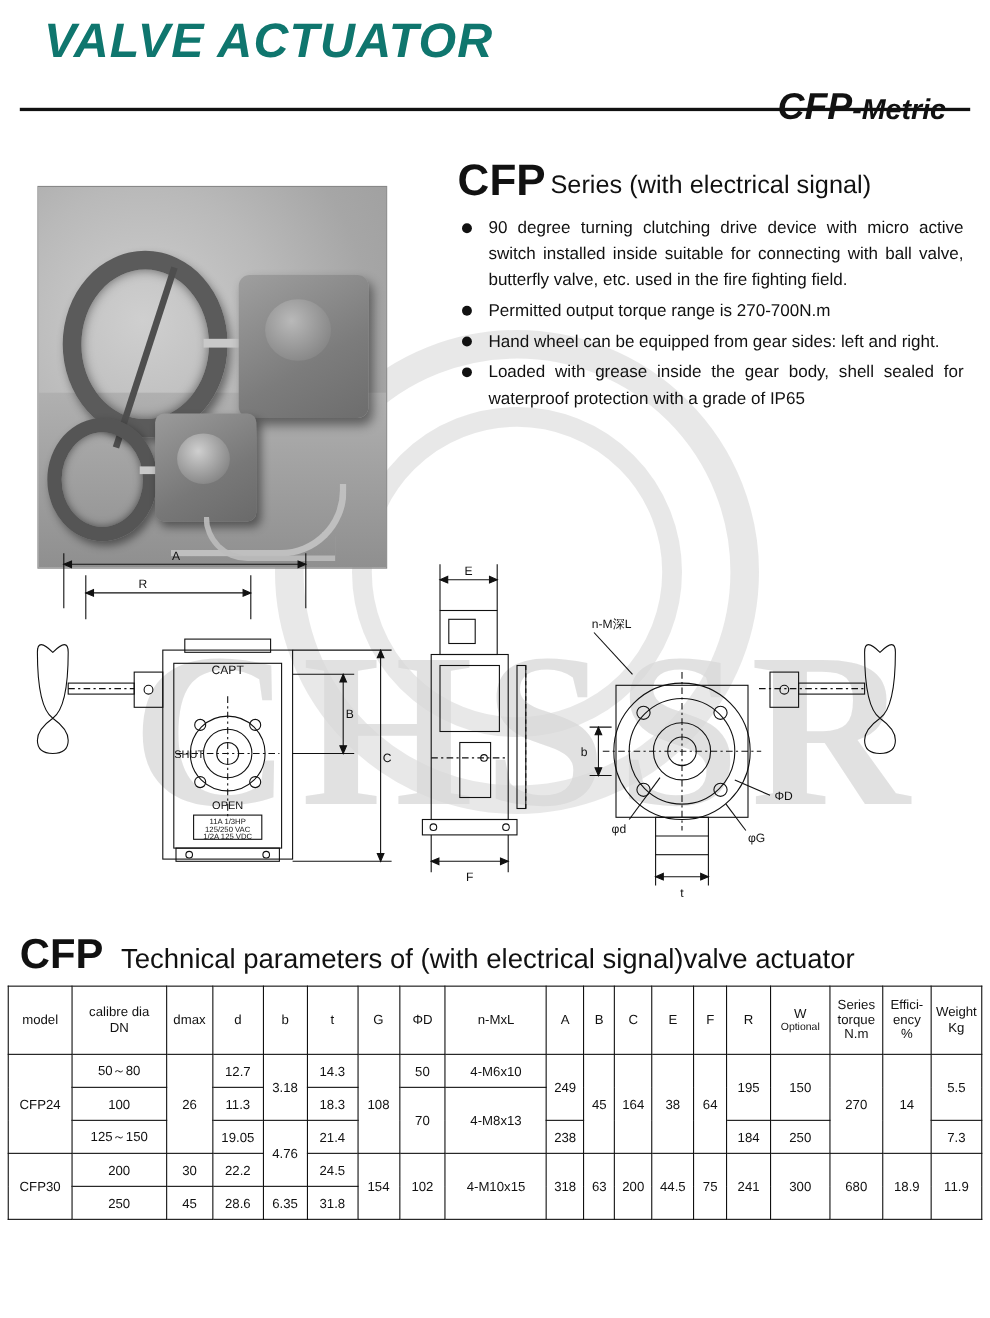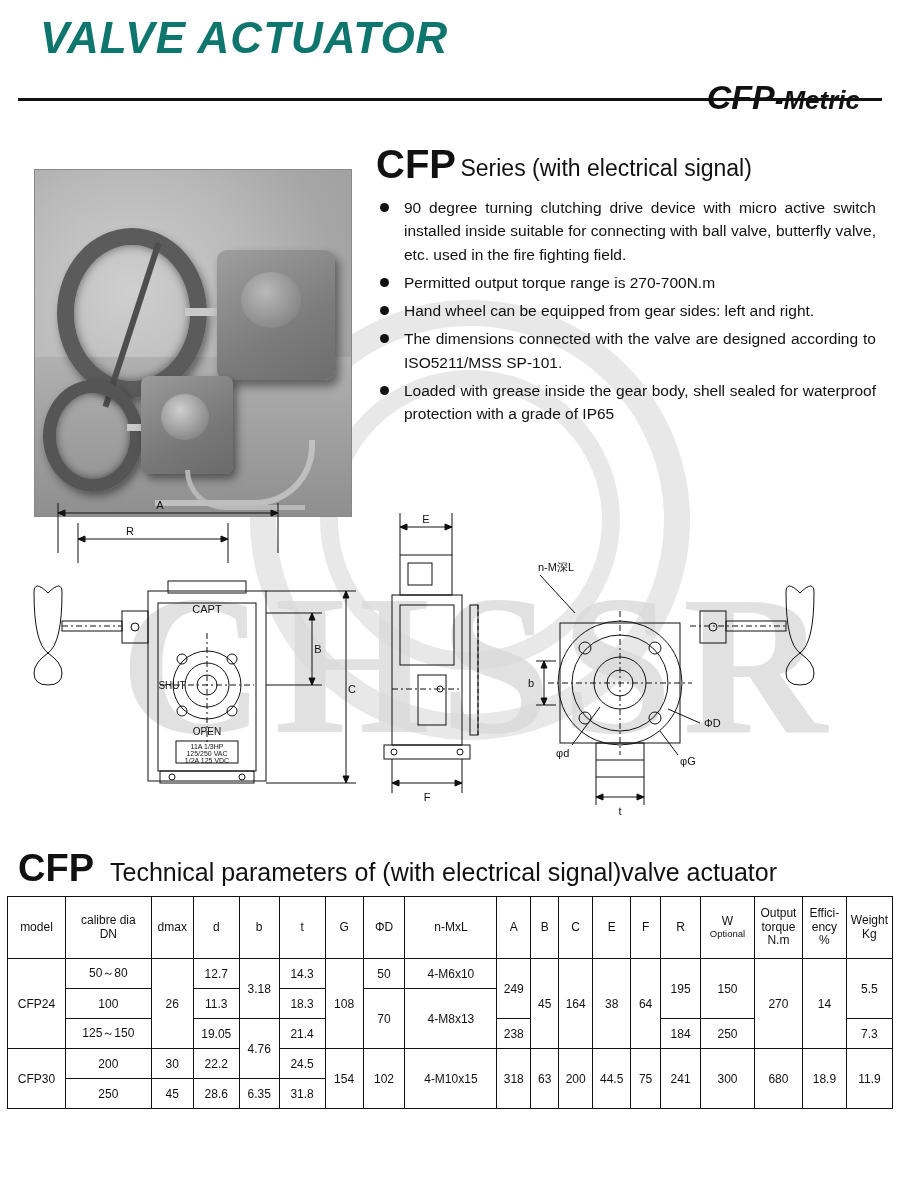--- a/index.html
+++ b/index.html
@@ -148,20 +148,21 @@
     position:absolute; left:150px; bottom:6px; width:120px; height:40px;
     border-bottom:5px solid #bdbdbd; border-left:5px solid #bdbdbd;
     border-bottom-left-radius:50px;
     opacity:.9;
   }
 
   .intro-text {
     flex:1 1 auto;
     padding-left:24px;
     padding-top:30px;
+    margin-left:40px;
   }
   .intro-head {
     text-align:left;
     line-height:1.18;
   }
   .intro-head .cfp {
     font-size:40px; font-weight:bold; color:#111; vertical-align:-2px;
   }
   .intro-head .series {
     font-size:23px; color:#111;
@@ -265,21 +266,20 @@
 
   <div class="intro-text">
     <div class="intro-head">
       <span class="cfp">CFP</span>
       <span class="series">Series (with electrical signal)</span>
     </div>
     <ul class="features">
       <li>90 degree turning clutching drive device with micro active switch installed inside suitable for connecting with ball valve, butterfly valve, etc. used in the fire fighting field.</li>
       <li>Permitted output torque range is 270-700N.m</li>
       <li>Hand wheel can be equipped from gear sides: left and right.</li>
-      <li>The dimensions connected with the valve are designed according to ISO5211/MSS SP-101.</li>
       <li>Loaded with grease inside the gear body, shell sealed for waterproof protection with a grade of IP65</li>
     </ul>
   </div>
 </div>
 
 <div class="drawings">
 <svg width="900" height="350" viewBox="0 0 900 350">
   <g fill="none" stroke="#111" stroke-width="1" font-family="Liberation Sans, sans-serif" font-size="11">
 
     <line x1="58" y1="10" x2="58" y2="60"></line>
@@ -444,21 +444,21 @@
       <th style="width:28px">B</th>
       <th style="width:34px">C</th>
       <th style="width:38px">E</th>
       <th style="width:30px">F</th>
       <th style="width:40px">R</th>
       <th style="width:54px">
         <div>W</div>
         <div class="opt">Optional</div>
       </th>
       <th style="width:48px">
-        <div>Output</div>
+        <div>Series</div>
         <div>torque</div>
         <div>N.m</div>
       </th>
       <th style="width:44px">
         <div>Effici-</div>
         <div>ency</div>
         <div>%</div>
       </th>
       <th style="width:46px">
         <div>Weight</div>

